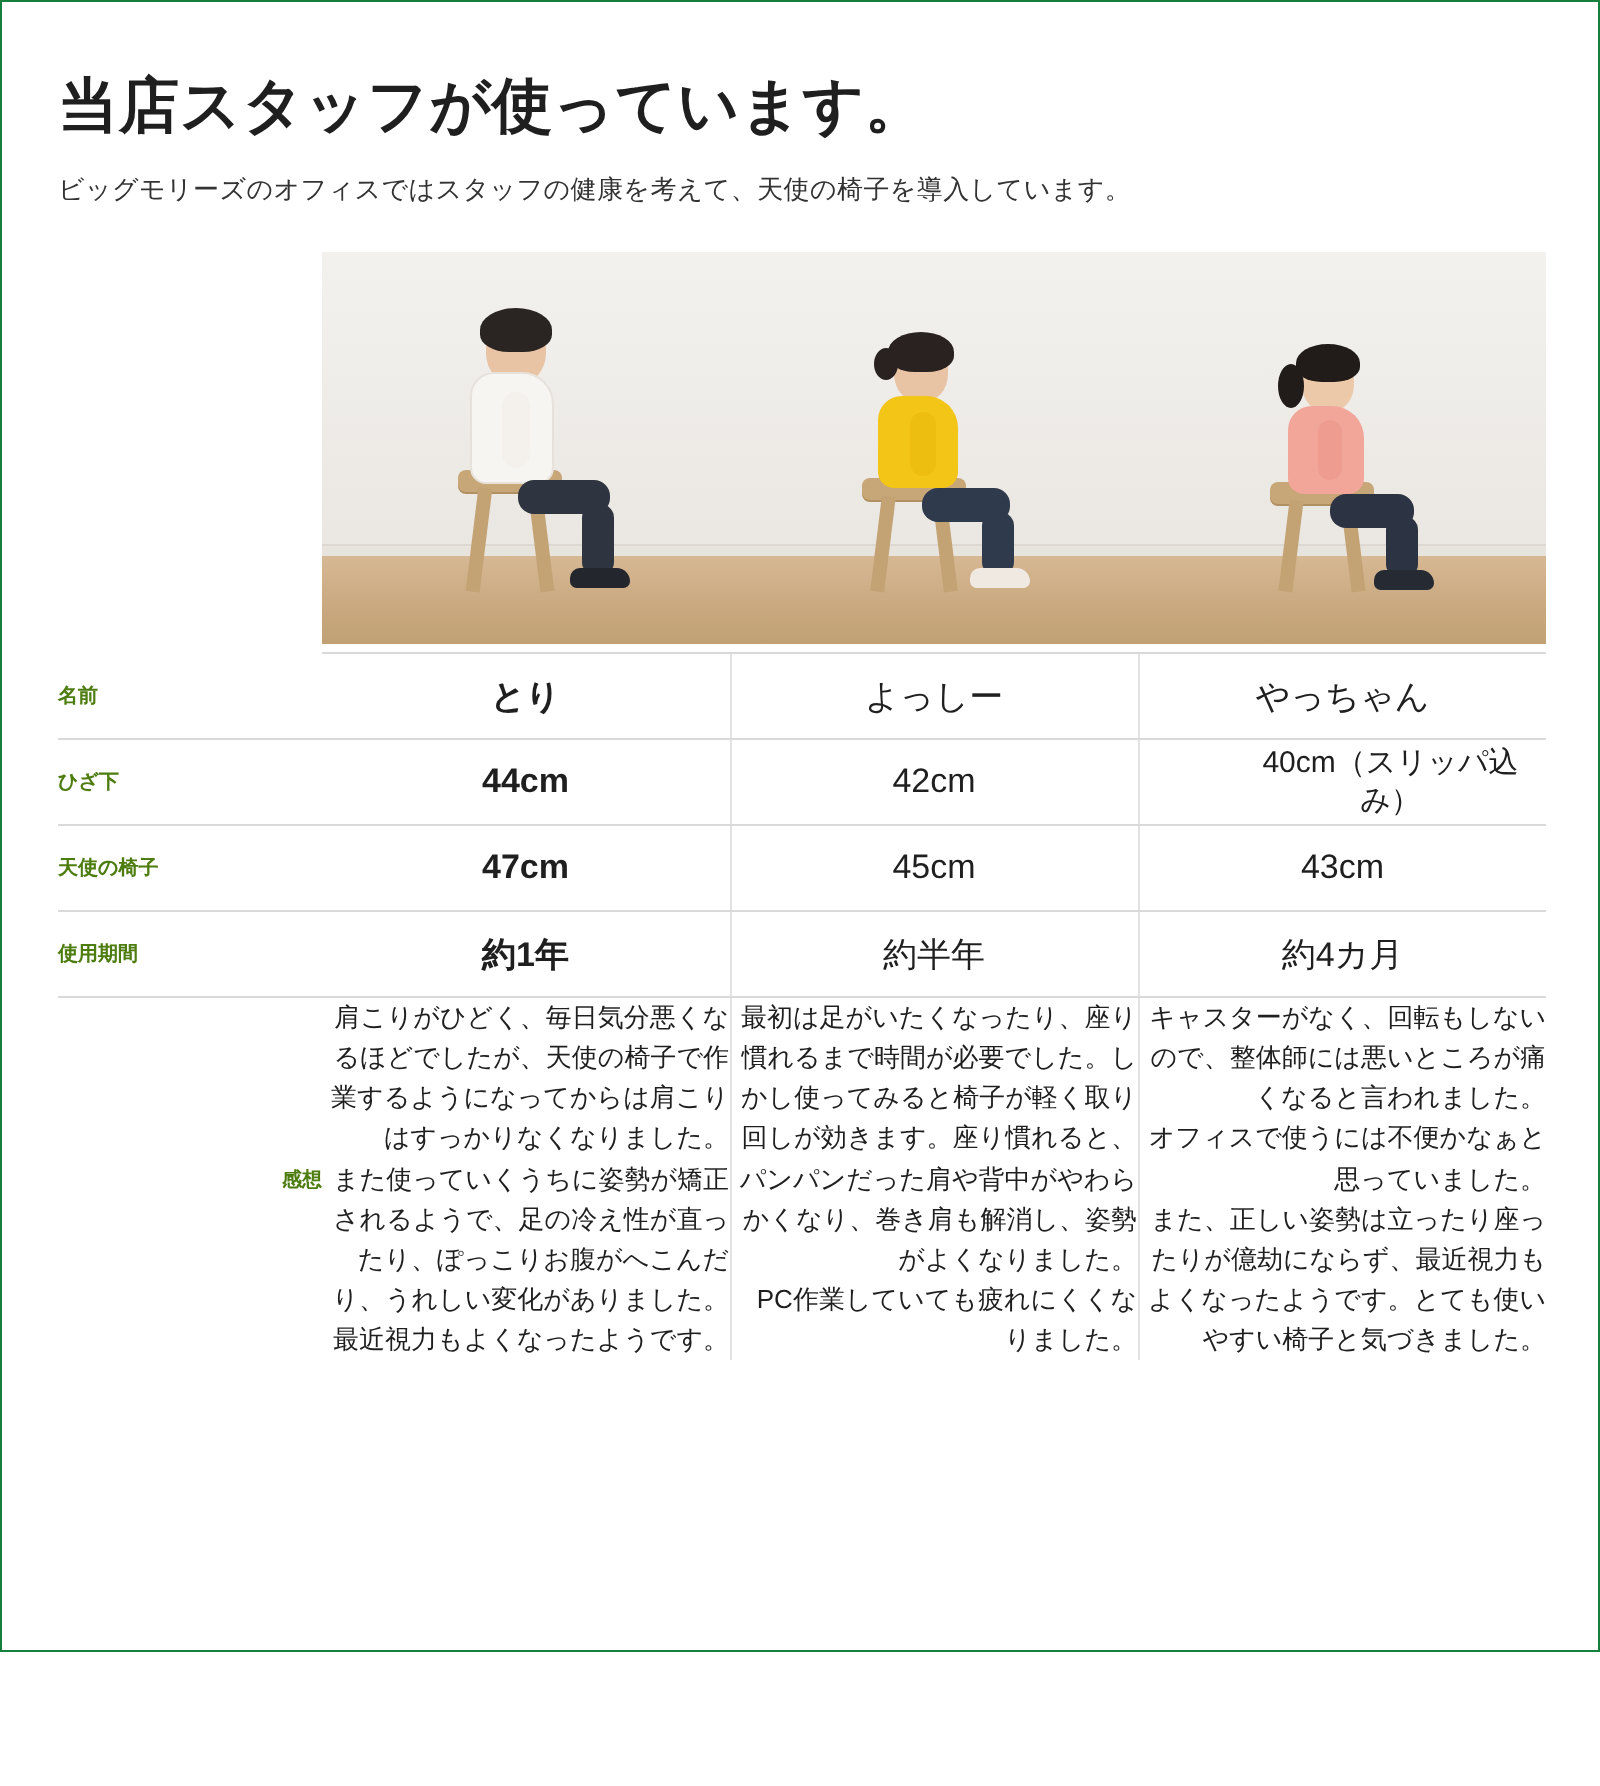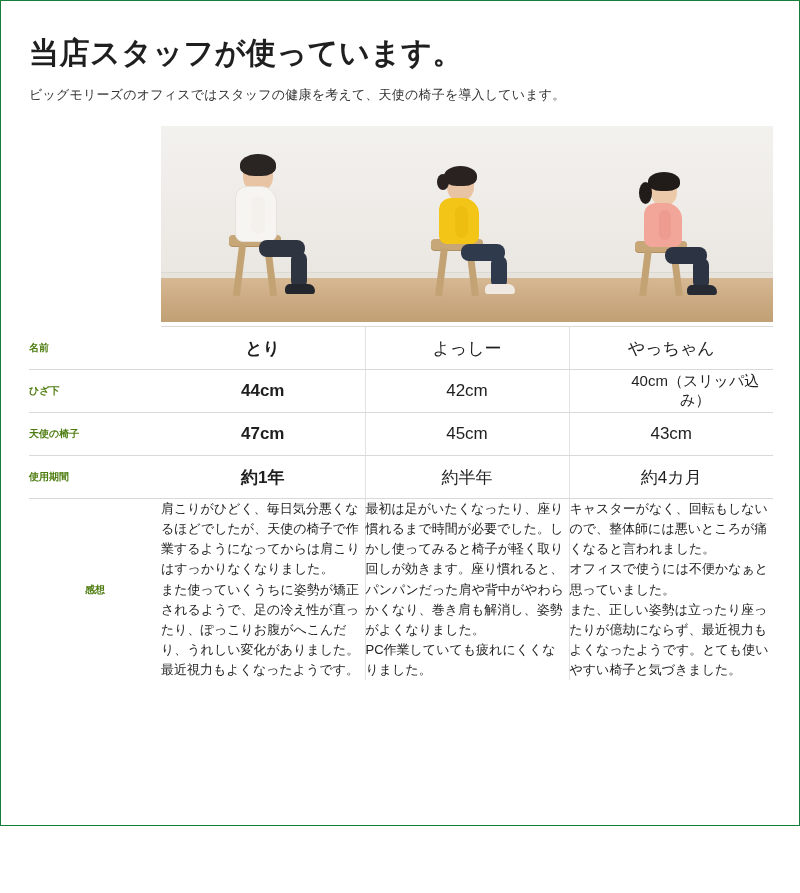--- a/index.html
+++ b/index.html
@@ -167,23 +167,23 @@
     vertical-align: top;
     padding: 14px 10px 16px 12px;
     border-left: 1px solid #e2e2e2;
     text-align: left;
   }
   td.comment.first { border-left: none; }
   td.comment p { margin: 0; }
   td.comment p + p { margin-top: 0; }
   tr.comments td.rowlabel {
     vertical-align: middle;
-    text-align: center;
-  }
-  tr.comments td { border-bottom: none; }
+    text-align: right;
+  }
+  tr.comments td { border-bottom: none; text-align: right; }
 </style>
 </head>
 <body>
 
 <div class="page">
   <div class="inner">
 
     <h1 class="title">当店スタッフが使っています。</h1>
     <p class="subtitle">ビッグモリーズのオフィスではスタッフの健康を考えて、天使の椅子を導入しています。</p>
 

